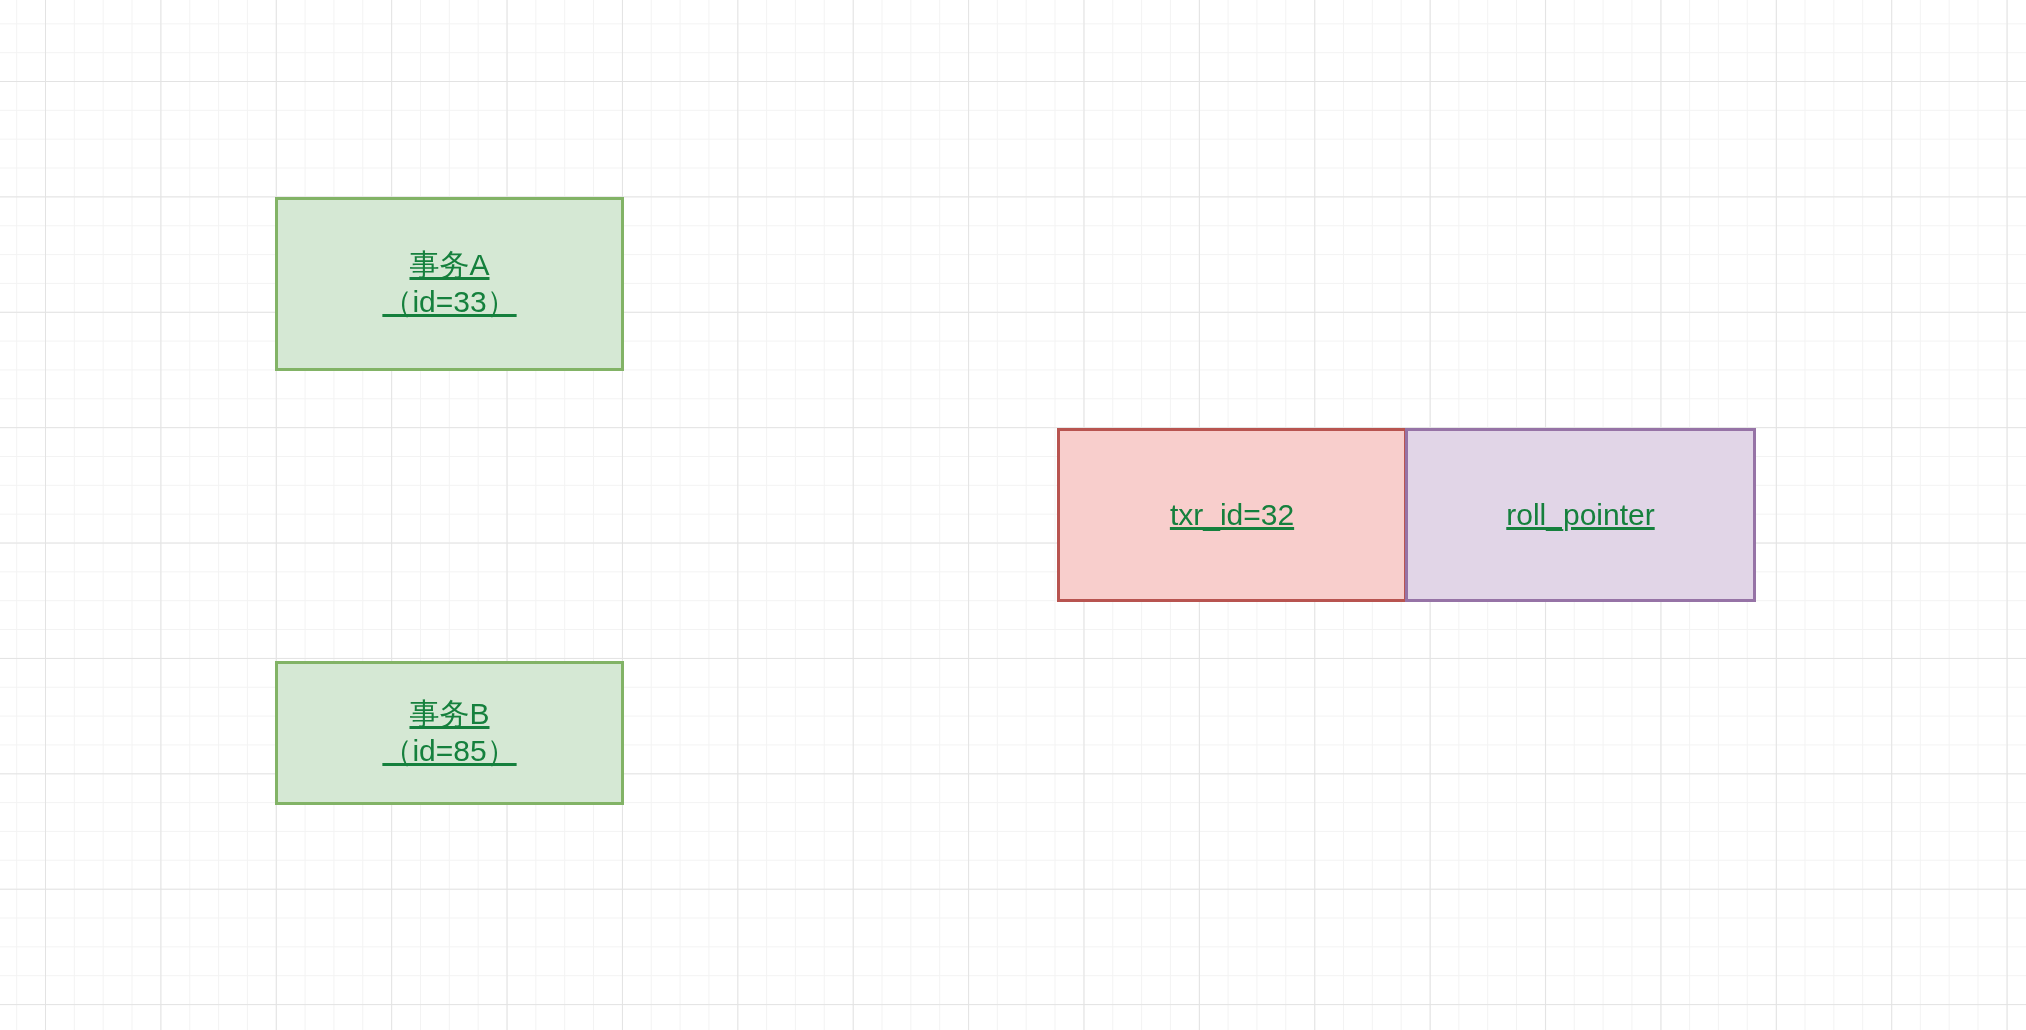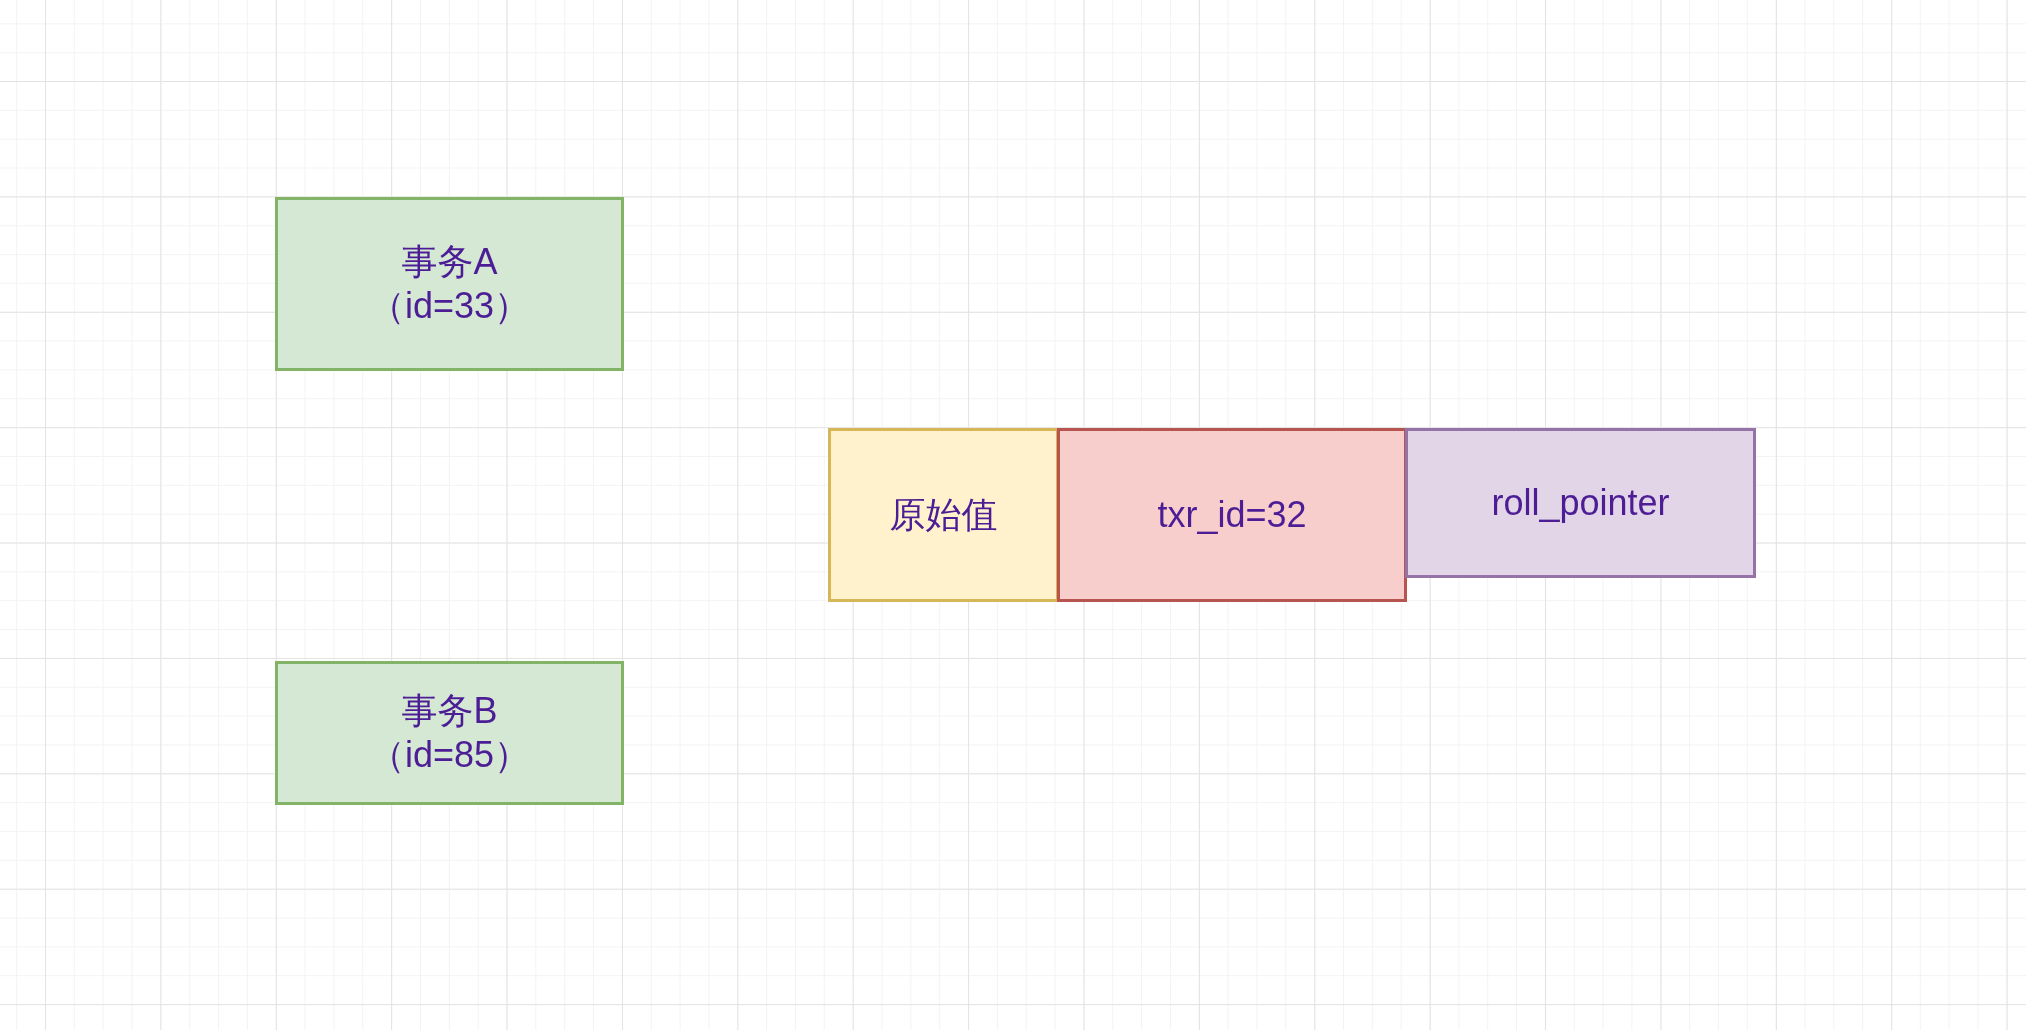--- a/index.html
+++ b/index.html
@@ -31,55 +31,53 @@
 
   .node {
     position: absolute;
     box-sizing: border-box;
     border: 3px solid #000;
     display: flex;
     flex-direction: column;
     align-items: center;
     justify-content: center;
     text-align: center;
-    font-size: 36px;
+    font-size: 30px;
     line-height: 1.22;
-    color: #4c1d95;
+    color: #15803d;
     white-space: nowrap;
+    text-decoration: underline;
   }
 
   .node.green  { background: #d5e8d4; border-color: #82b366; }
   .node.yellow { background: #fff2cc; border-color: #d6b656; }
   .node.pink   { background: #f8cecc; border-color: #b85450; }
   .node.purple { background: #e1d5e7; border-color: #9673a6; }
 
   #node-transaction-a { left: 275px;  top: 197px; width: 349px; height: 174px; }
   #node-transaction-b { left: 275px;  top: 661px; width: 349px; height: 144px; }
   #node-original-value{ left: 828px;  top: 428px; width: 231px; height: 174px; }
   #node-txr-id        { left: 1057px; top: 428px; width: 350px; height: 174px; }
-  #node-roll-pointer  { left: 1405px; top: 428px; width: 351px; height: 150px; }
+  #node-roll-pointer  { left: 1405px; top: 428px; width: 351px; height: 174px; }
 </style>
 </head>
 <body>
 
 <div class="canvas">
 
   <div class="node green" id="node-transaction-a">
     <span>事务A</span>
     <span>（id=33）</span>
   </div>
 
   <div class="node green" id="node-transaction-b">
     <span>事务B</span>
     <span>（id=85）</span>
   </div>
 
-  <div class="node yellow" id="node-original-value">
-    <span>原始值</span>
-  </div>
 
   <div class="node pink" id="node-txr-id">
     <span>txr_id=32</span>
   </div>
 
   <div class="node purple" id="node-roll-pointer">
     <span>roll_pointer</span>
   </div>
 
 </div>

